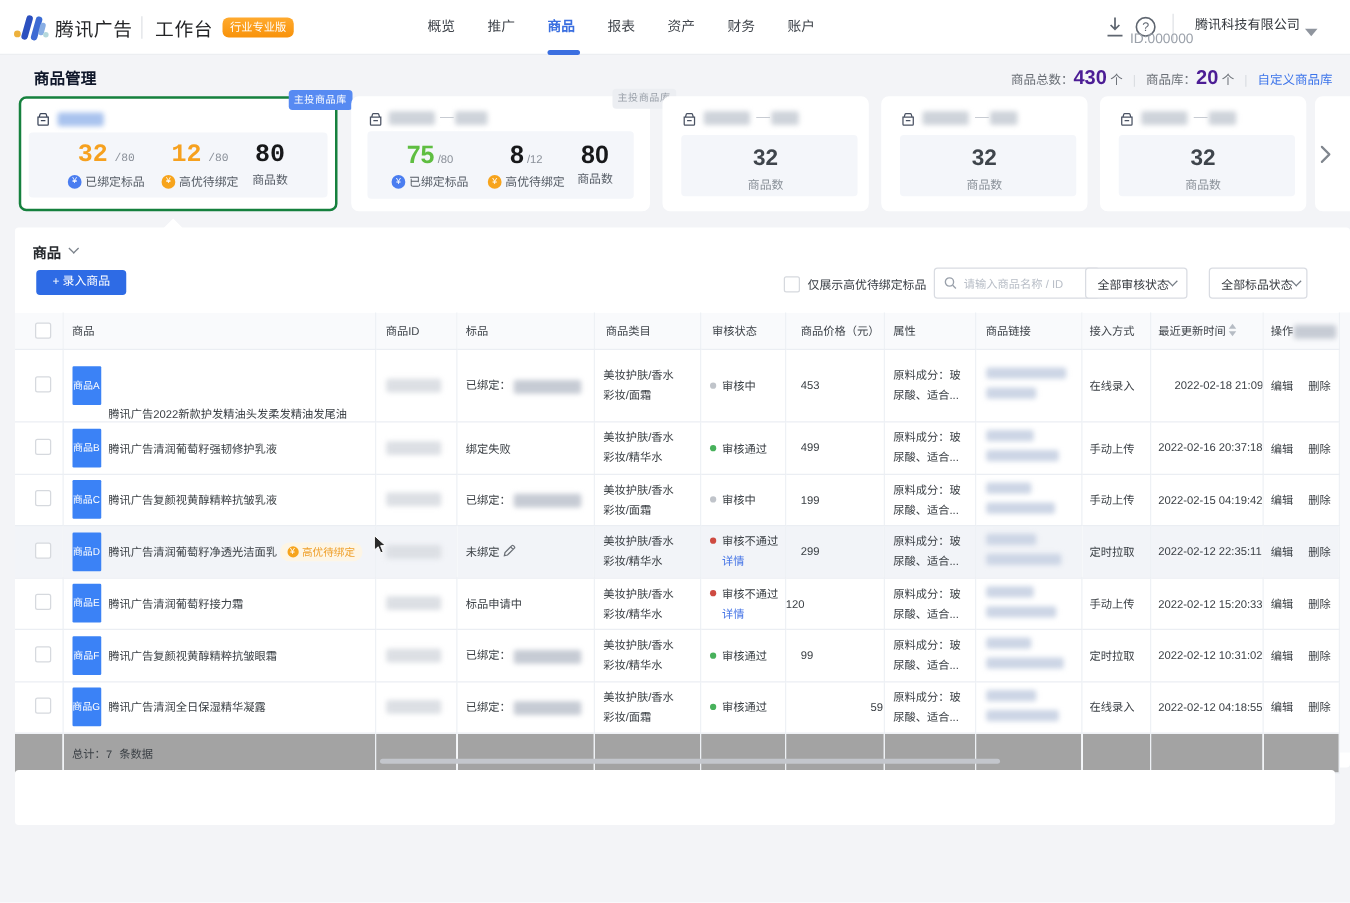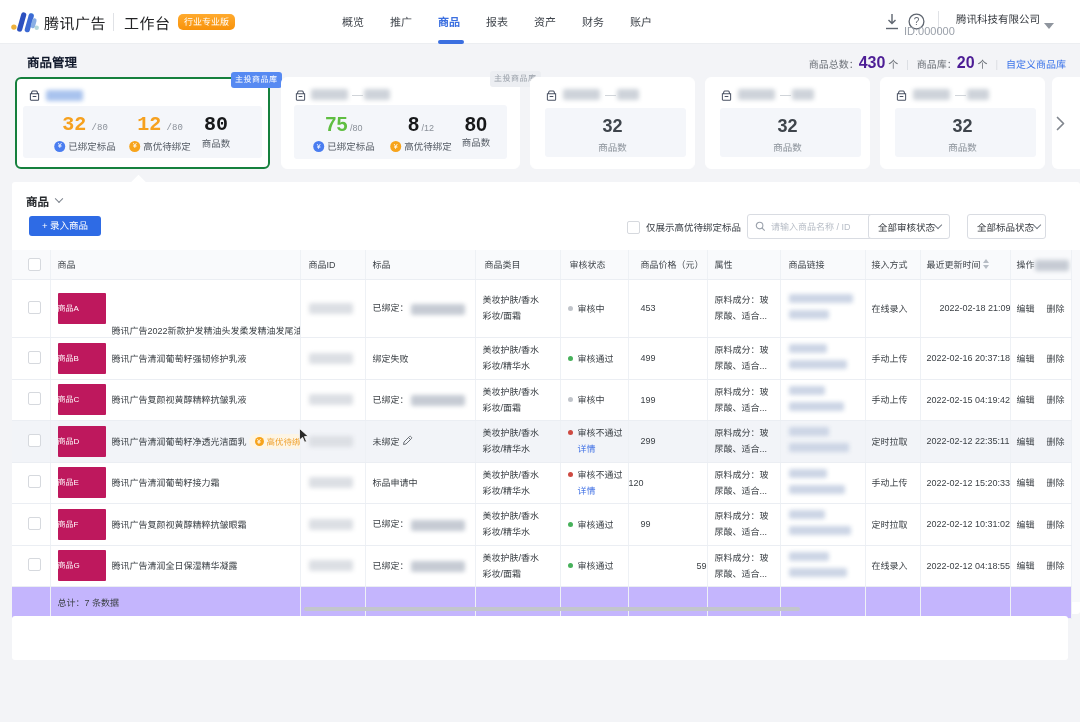--- a/index.html
+++ b/index.html
@@ -50,24 +50,24 @@
 .fl{position:absolute;top:214px;height:25px;border:1px solid #d9dce2;border-radius:3px;background:#fff;font-size:9.5px;color:#33373d;display:flex;align-items:center;white-space:nowrap;overflow:hidden;}
 #chkrow{position:absolute;left:627px;top:220px;display:flex;align-items:center;gap:6px;font-size:9.5px;color:#393e45;}
 .cb{width:13px;height:13px;border:1px solid #d6d9de;border-radius:2px;background:#fff;}
 .ddc{width:6px;height:6px;border-right:1.2px solid #757c85;border-bottom:1.2px solid #757c85;transform:rotate(45deg);margin-left:auto;margin-right:8px;margin-top:-3px;flex:none;}
 
 #tbl{position:absolute;left:12px;top:250px;width:1059px;border-collapse:collapse;table-layout:fixed;font-size:9px;color:#3c4146;}
 #tbl td,#tbl th{border-right:1px solid #eef1f5;border-bottom:1px solid #ebeef3;vertical-align:middle;padding:0 0 0 7px;text-align:left;overflow:hidden;white-space:nowrap;font-weight:normal;}
 #tbl th{height:29px;background:#f9fafc;color:#3f444a;}
 #tbl td{height:41px;background:#fff;}
 #tbl tr.h42 td{height:42px;}
-#tbl tr.total td{height:32px;background:#c4b5fd;}
+#tbl tr.total td{height:32px;background:#a3a3a3;font-family:Liberation Mono, monospace;}
 #tbl tr.hl td{background:#f2f4f8;}
 #tbl td:first-child,#tbl th:first-child{padding-left:16px;}
-.thumb{display:inline-block;width:48px;height:31px;background:#be185d;border-radius:1px;color:#fff;font-size:8px;line-height:31px;vertical-align:middle;}
+.thumb{display:inline-block;width:23px;height:31px;background:#3b82f6;border-radius:1px;color:#fff;font-size:8px;text-align:center;line-height:31px;vertical-align:middle;}
 .pname{display:inline-block;vertical-align:middle;margin-left:6px;max-width:215px;overflow:hidden;white-space:nowrap;}
 .two{line-height:16px;}
 .dot{display:inline-block;width:5px;height:5px;border-radius:50%;margin-right:5px;vertical-align:1px;}
 .d-grey{background:#c0c4ca;} .d-green{background:#47b15b;} .d-red{background:#ce4a41;}
 .lnk{color:#4776e6;}
 .idblob{display:inline-block;width:44px;height:11px;background:#dcdfe4;border-radius:2px;filter:blur(2px);vertical-align:middle;}
 .bnblob{display:inline-block;width:54px;height:11px;background:#c6cbd4;border-radius:2px;filter:blur(2px);vertical-align:middle;margin-left:2px;}
 .lkblob{display:inline-block;height:9px;background:#ccd5e5;border-radius:2px;filter:blur(2px);}
 .time{font-size:9px;}
 .ops span{margin-right:12px;}

